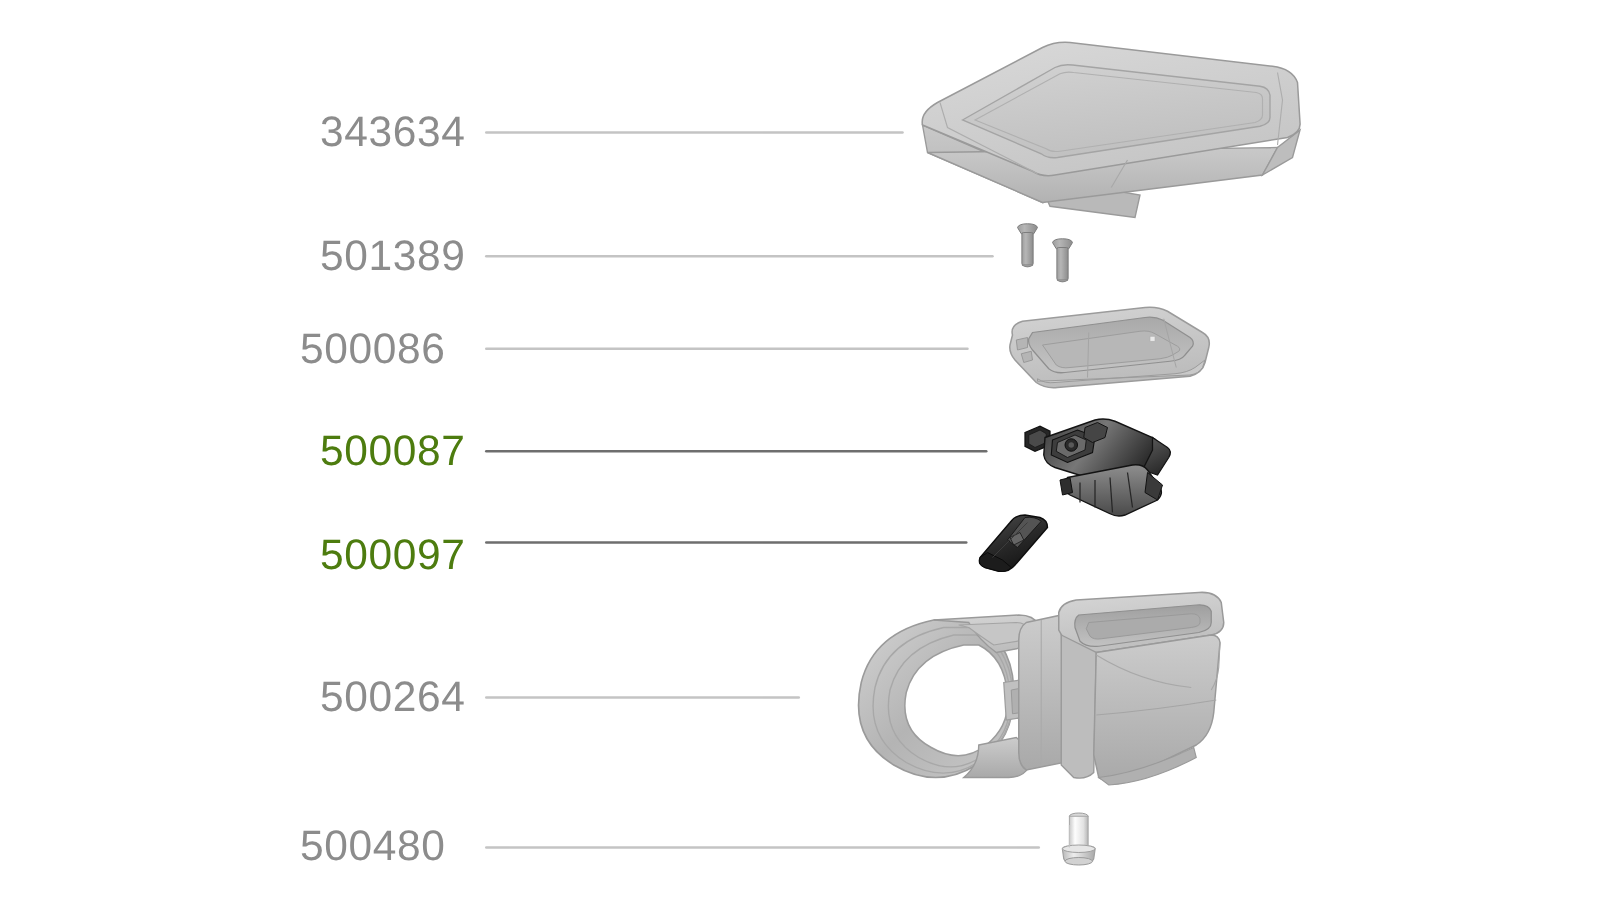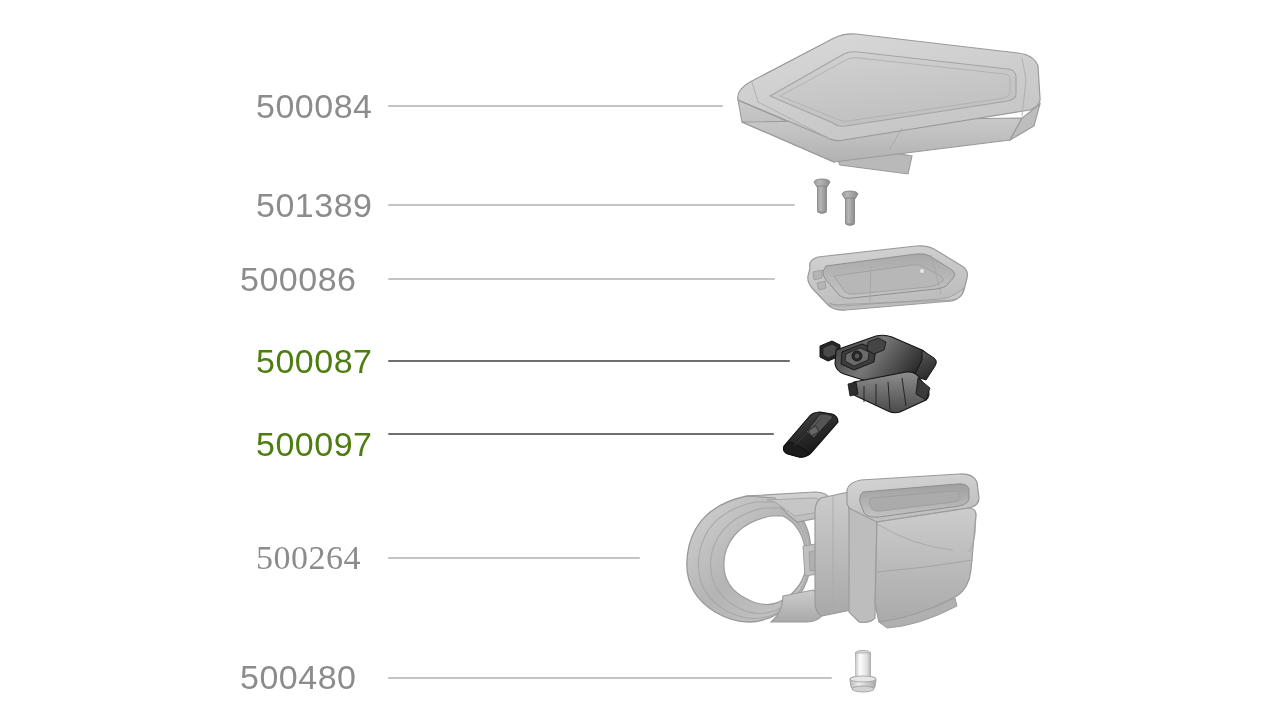--- a/index.html
+++ b/index.html
@@ -44,31 +44,31 @@
     overflow: visible;
   }
 </style>
 </head>
 <body>
 
 <div id="diagram-root">
 
   <div id="callout-layer">
       <div class="leader-line muted" style="left: 388px; top: 105px; width: 335px;"></div>
-      <div class="callout-label muted" style="left: 256px; top: 89px;">500084</div>
+      <div class="callout-label muted" style="left: 256px; top: 89px;">343634</div>
       <div class="leader-line muted" style="left: 388px; top: 204px; width: 407px;"></div>
       <div class="callout-label muted" style="left: 256px; top: 188px;">501389</div>
       <div class="leader-line muted" style="left: 388px; top: 278px; width: 387px;"></div>
       <div class="callout-label muted" style="left: 240px; top: 262px;">500086</div>
       <div class="leader-line emphasis" style="left: 388px; top: 360px; width: 402px;"></div>
       <div class="callout-label emphasis" style="left: 256px; top: 344px;">500087</div>
       <div class="leader-line emphasis" style="left: 388px; top: 433px; width: 386px;"></div>
       <div class="callout-label emphasis" style="left: 256px; top: 427px;">500097</div>
       <div class="leader-line muted" style="left: 388px; top: 557px; width: 252px;"></div>
-      <div class="callout-label muted" style="left: 256px; top: 541px; font-family: Liberation Serif, serif;">500264</div>
+      <div class="callout-label muted" style="left: 256px; top: 541px;">500264</div>
       <div class="leader-line muted" style="left: 388px; top: 677px; width: 444px;"></div>
       <div class="callout-label muted" style="left: 240px; top: 660px; text-align: center;">500480</div>
     </div>
 
   <svg class="part-svg" style="left:722px; top:22px;" width="330" height="155" viewBox="0 0 330 155">
     <defs>
       <linearGradient id="gTop84" x1="0" y1="0" x2="0.5" y2="1">
         <stop offset="0" stop-color="#d9d9d9"></stop>
         <stop offset="1" stop-color="#c6c6c6"></stop>
       </linearGradient>

